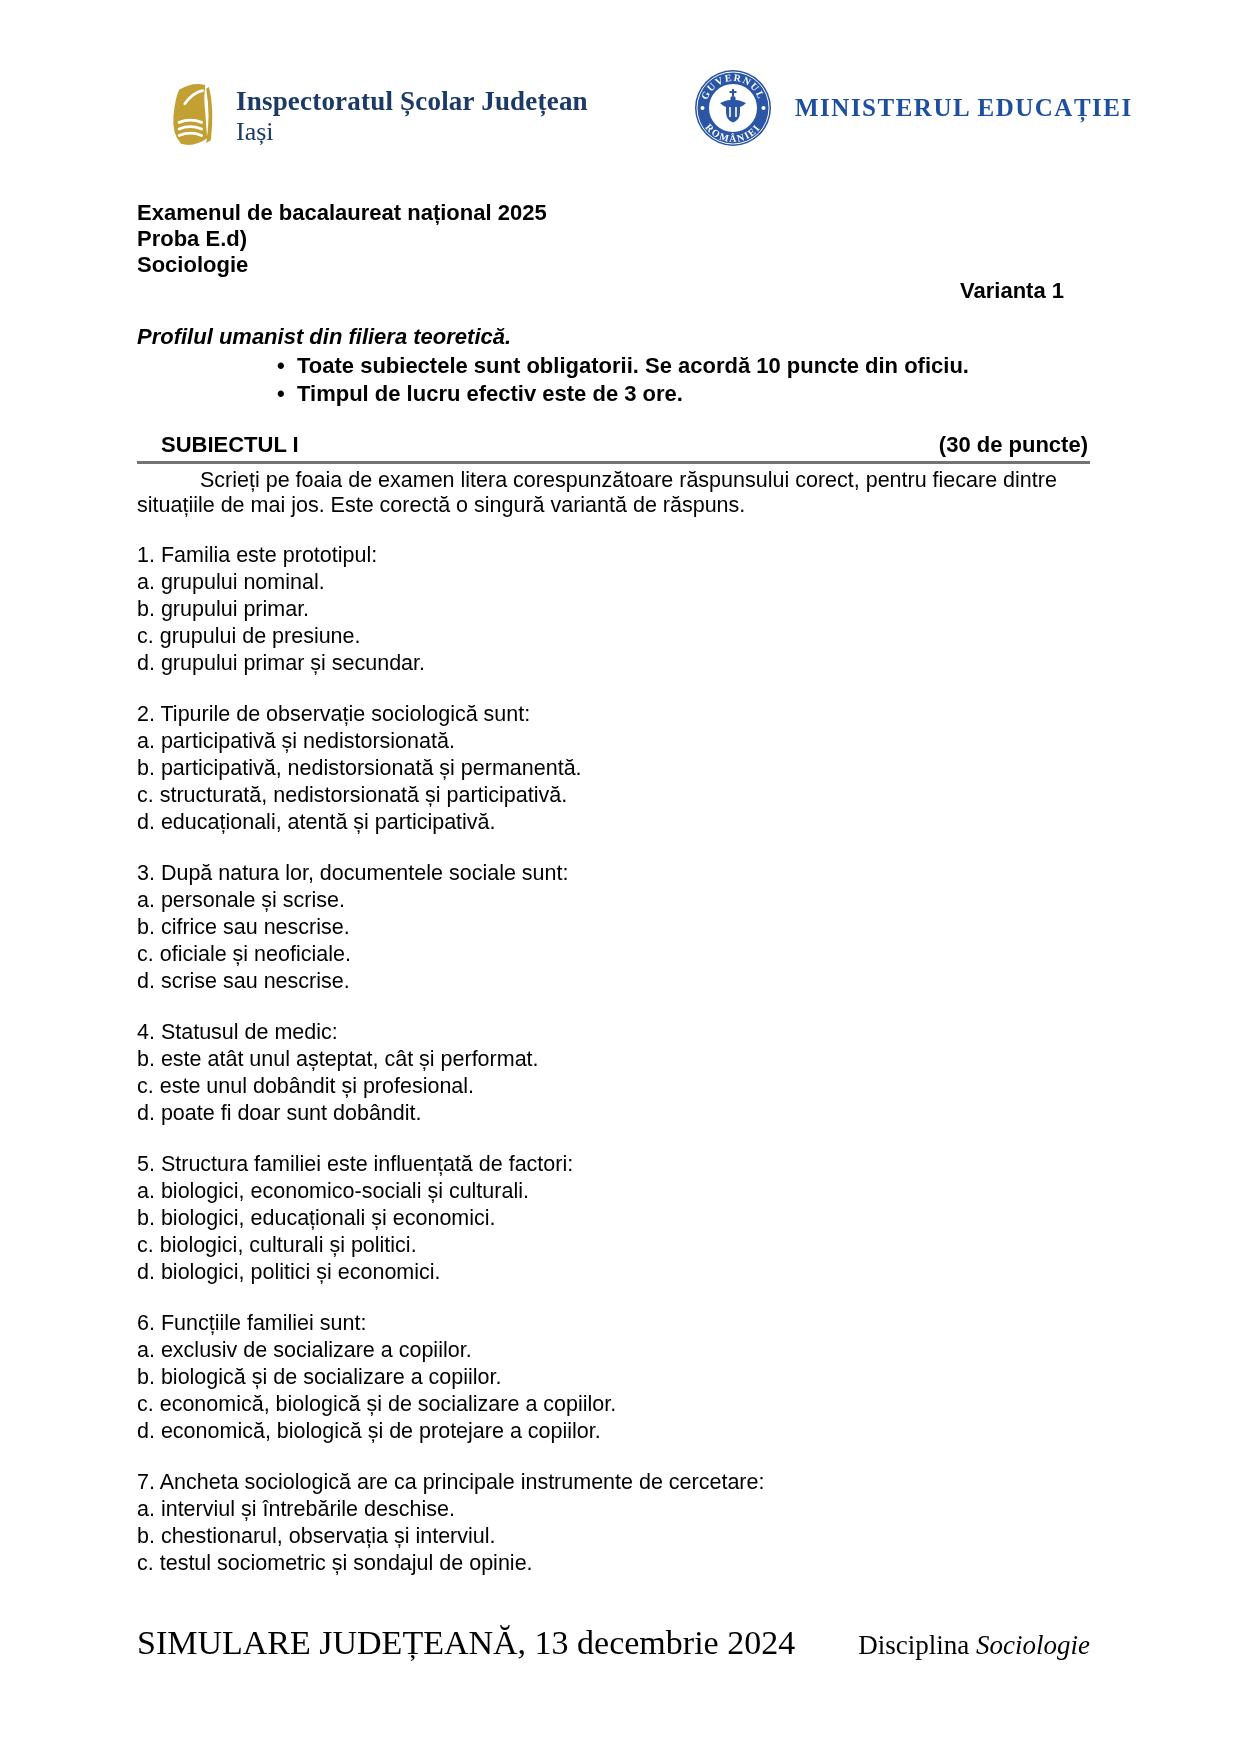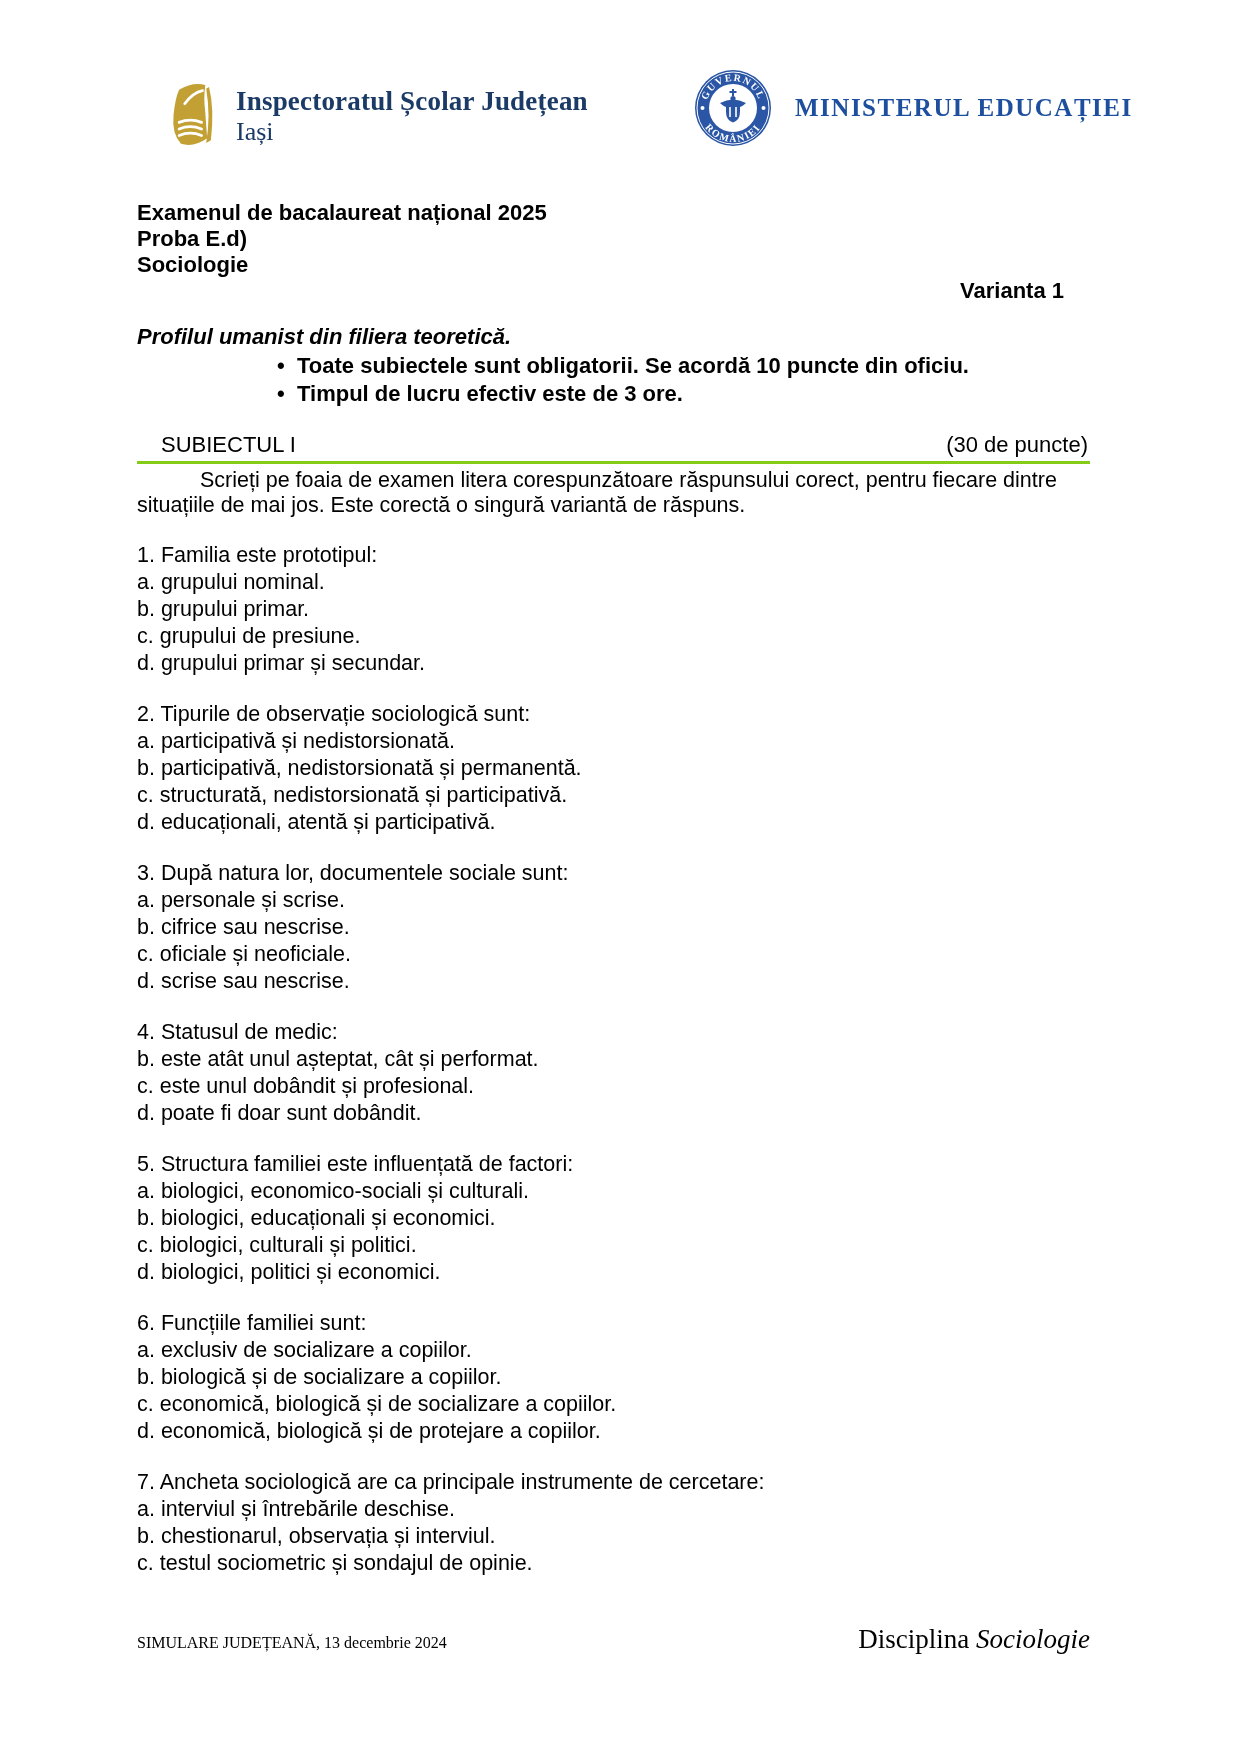--- a/index.html
+++ b/index.html
@@ -26,34 +26,34 @@
   .title-block { margin-top:28px; }
   .variant { text-align:right; font-weight:bold; font-size:22px; line-height:26px; padding-right:26px; }
   .profile { font-weight:bold; font-style:italic; font-size:22px; line-height:26px; margin-top:20px; }
 
   .notes { margin-left:140px; margin-top:2px; font-weight:bold; font-size:22px; }
   .note { line-height:28px; display:flex; }
   .bullet { width:20px; text-align:left; }
 
   .section-line {
     display:flex; justify-content:space-between; align-items:flex-end;
-    border-bottom:3px solid #84cc16; font-weight:normal; font-size:22px;
+    border-bottom:3px solid #737373; font-weight:bold; font-size:22px;
     margin-top:24px; padding:0 2px 3px 24px;
   }
   .instructions { font-size:21.5px; line-height:25px; text-indent:63px; margin-top:4px; }
 
   .question { margin-top:24px; font-size:21.5px; }
   .q-line { line-height:27px; }
 
   .footer {
     position:absolute; left:137px; top:1624px; width:953px;
     display:flex; justify-content:space-between; align-items:baseline;
     font-family:"Liberation Serif", serif;
   }
-  .footer-left { font-size:16px;text-align:right; }
+  .footer-left { font-size:34px;text-align:right; }
   .footer-right { font-size:27px; }
   .footer-right i { font-style:italic; }
 </style>
 </head>
 <body>
 
 <div class="page">
   <div class="content">
 
     <div class="hdr">

